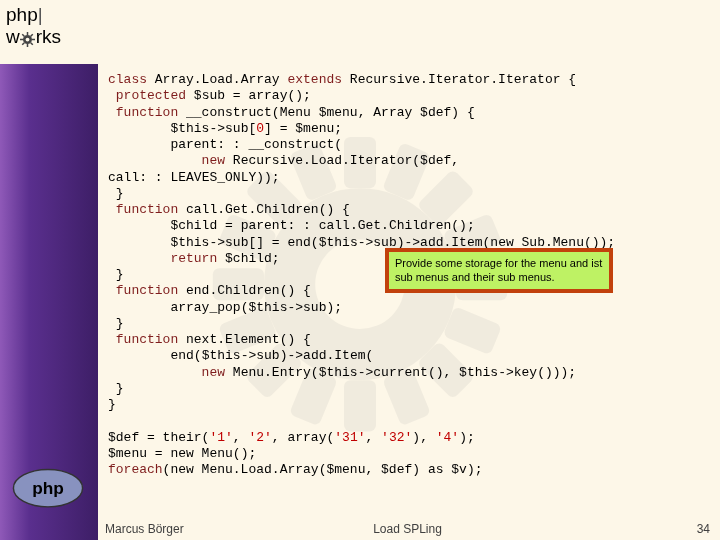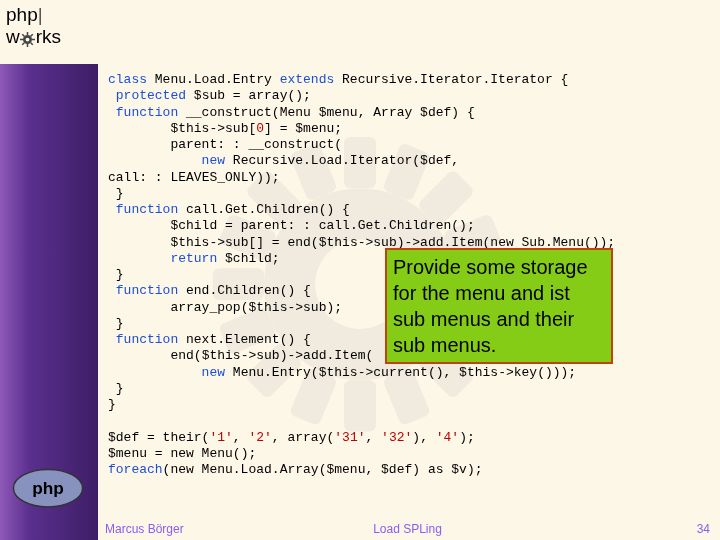--- a/index.html
+++ b/index.html
@@ -74,29 +74,29 @@
     left: 108px;
     top: 72px;
     right: 8px;
     font-family: "Courier New", monospace;
     font-size: 13px;
     line-height: 1.25;
     white-space: pre;
     z-index: 1;
     color: #000;
   }
-  .kw { color: #1d4ed8; }
+  .kw { color: #7f1d1d; }
   .num { color: #c00000; }
   .str { color: #c00000; }
   .callout {
     position: absolute;
-    border: 2px solid #c2410c;
-    background: #84cc16;
-    font-family: Arial, sans-serif;
-    font-size: 20px;
+    border: 4px solid #c2410c;
+    background: #bef264;
+    font-family: Arial, sans-serif;
+    font-size: 11px;
     line-height: 1.3;
     color: #000;
     padding: 4px 6px;
     white-space: normal;
     z-index: 2;
   }
   .php-logo {
     position: absolute;
     left: 12px;
     bottom: 32px;
@@ -106,21 +106,21 @@
   }
   .footer {
     position: absolute;
     bottom: 4px;
     left: 105px;
     right: 10px;
     display: flex;
     justify-content: space-between;
     font-family: Arial, sans-serif;
     font-size: 12px;
-    color: #8b5cf6;
+    color: #404040;
     z-index: 1;
   }
   .footer-center {
     position: absolute;
     left: 50%;
     transform: translateX(-50%);
   }
 </style>
 </head>
 <body>
@@ -173,21 +173,21 @@
               <rect x="16" y="9" width="4" height="2" transform="rotate(45 10 10)"></rect>
             </g>
           </svg></span>
         <span>rks</span>
     </div>
   </div>
 </div>
 
 <div class="sidebar"></div>
 
-<div class="code-area"><span class="kw">class</span><span> Menu.Load.Entry </span><span class="kw">extends</span><span> Recursive.Iterator.Iterator {</span>
+<div class="code-area"><span class="kw">class</span><span> Array.Load.Array </span><span class="kw">extends</span><span> Recursive.Iterator.Iterator {</span>
 <span class="kw"> protected </span><span>$sub </span><span>= array();</span>
 <span class="kw"> function </span><span>__construct</span><span>(Menu </span><span>$menu</span><span>, Array </span><span>$def</span><span>) {</span>
 <span>        $this</span><span>-&gt;</span><span>sub</span><span>[</span><span class="num">0</span><span>] = </span><span>$menu</span><span>;</span>
 <span>        parent</span><span>: : </span><span>__construct</span><span>(</span>
 <span class="kw">            new </span><span>Recursive.Load.Iterator</span><span>(</span><span>$def</span><span>,</span>
 <span>call</span><span>: : </span><span>LEAVES_ONLY</span><span>));</span>
 <span> }</span>
 <span class="kw"> function </span><span>call.Get.Children</span><span>() {</span>
 <span>        $child </span><span>= </span><span>parent</span><span>: : </span><span>call.Get.Children</span><span>();</span>
 <span>        $this</span><span>-&gt;</span><span>sub</span><span>[] = </span><span>end</span><span>(</span><span>$this</span><span>-&gt;</span><span>sub</span><span>)-&gt;</span><span>add.Item</span><span>(new Sub.Menu());</span>

